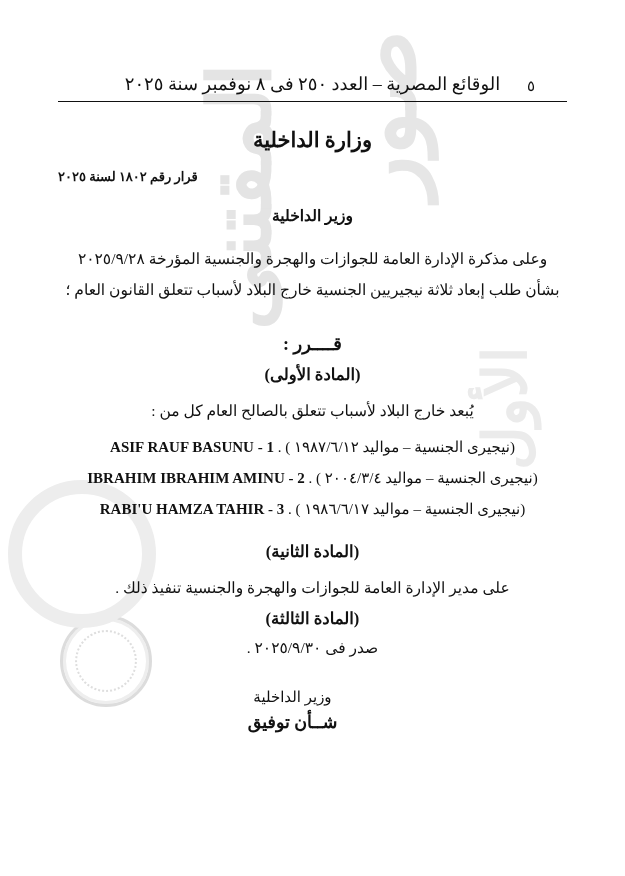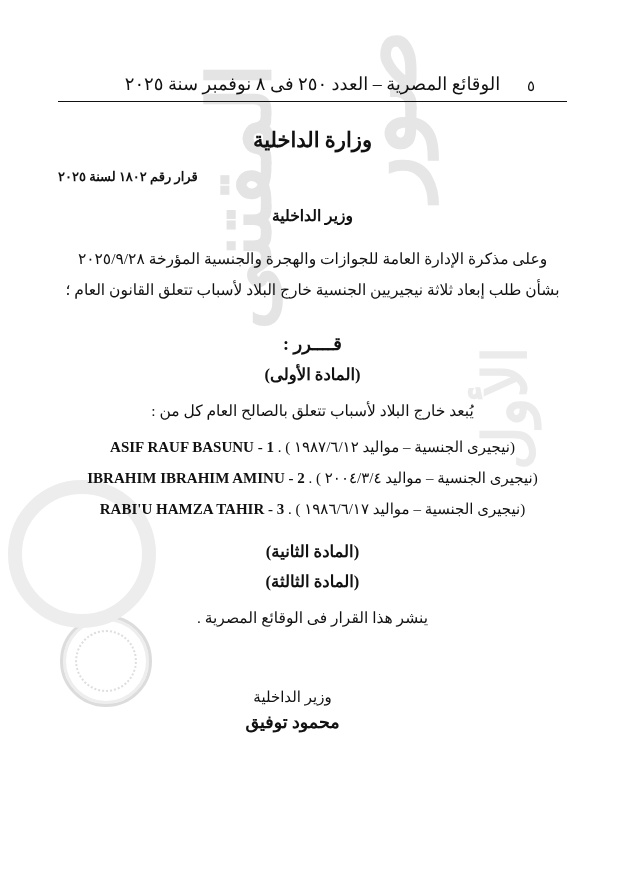--- a/index.html
+++ b/index.html
@@ -250,25 +250,26 @@
       <span class="name-ar">(نيجيرى الجنسية – مواليد ٢٠٠٤/٣/٤ ) .</span>
       <span class="name-latin"><span>IBRAHIM  IBRAHIM  AMINU</span> - <span>2</span></span>
     </li>
     <li class="name-row">
       <span class="name-ar">(نيجيرى الجنسية – مواليد ١٩٨٦/٦/١٧ ) .</span>
       <span class="name-latin"><span>RABI'U  HAMZA  TAHIR</span> - <span>3</span></span>
     </li>
   </ul>
 
   <div class="article-title">(المادة الثانية)</div>
+  <div class="center-line">على مدير الإدارة العامة للجوازات والهجرة والجنسية تنفيذ ذلك .</div>
 
   <div class="article-title">(المادة الثالثة)</div>
-  <div class="center-line">ينشر هذا القرار فى الوقائع المصرية .</div>
-
+
+  <div class="issued">صدر فى ٢٠٢٥/٩/٣٠ .</div>
 
   <div class="sig-block">
     <div class="sig-inner">
       <div class="sig-role">وزير الداخلية</div>
-      <div class="sig-name">محمود توفيق</div>
+      <div class="sig-name">شــأن توفيق</div>
     </div>
   </div>
 
 </div>
 
 </body></html>

